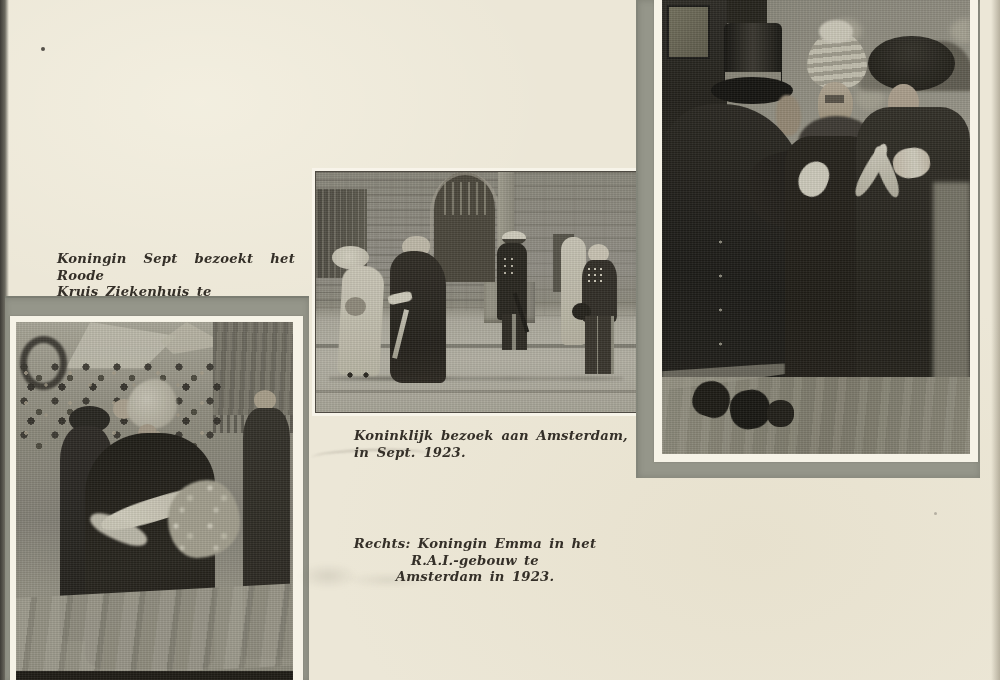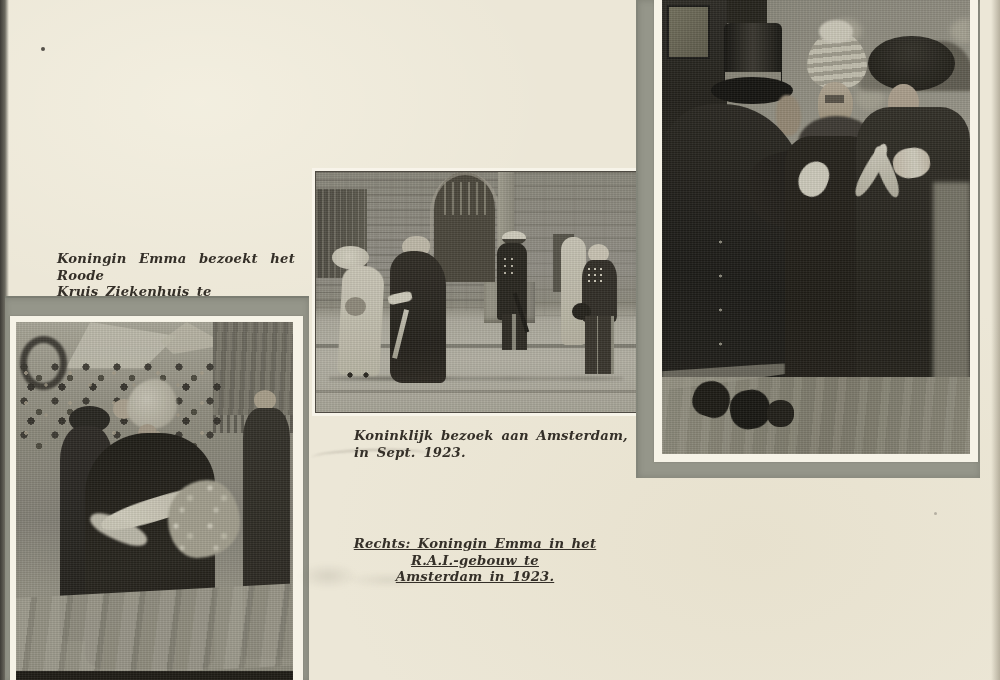--- a/index.html
+++ b/index.html
@@ -37,35 +37,35 @@
   .grain{position:absolute;inset:0;pointer-events:none;
     background-image:
       repeating-linear-gradient(0deg, rgba(255,255,255,.05) 0 1px, rgba(0,0,0,.05) 1px 2px),
       repeating-linear-gradient(90deg, rgba(255,255,255,.03) 0 1px, rgba(0,0,0,.04) 1px 3px);}
   .tint{position:absolute;inset:0;pointer-events:none;background:rgba(112,105,85,.10);}
   
   .caption{color:var(--ink);font-style:italic;font-weight:700;font-size:13.2px;line-height:16.5px;letter-spacing:.2px;word-spacing:2.5px;}
   .cap-1{left:57px;top:251px;width:238px;}
   .cap-1 .j{text-align:justify;text-align-last:justify;}
   .cap-2{left:334px;top:428px;width:280px;word-spacing:3px;margin-left:20px;}
-  .cap-3{left:330px;top:536px;width:290px;text-align:center;text-decoration:underline;}
+  .cap-3{left:330px;top:536px;width:290px;text-align:center;}
   .smudge{pointer-events:none;}
 </style>
 </head>
 <body>
 
 <div class="page">
 
   <div class="s edge-l"></div>
   <div class="s edge-r"></div>
   <div class="s speck" style="left:41px;top:47px;width:4px;height:4px;"></div>
   <div class="s speck" style="left:934px;top:512px;width:3px;height:3px;opacity:.35;"></div>
 
   <div class="s caption cap-1">
-    <div class="j">Koningin Emma bezoekt het Roode</div>
+    <div class="j">Koningin Sept bezoekt het Roode</div>
     <div>Kruis Ziekenhuis te Rotterdam, in 1922.</div>
   </div>
 
   <div class="s mat mat-left"></div>
   <div class="s frame frame-left"></div>
   <div class="s photo photo-left" role="img" aria-label="Koningin Emma tussen de menigte op de trappen bij het Roode Kruis Ziekenhuis te Rotterdam, 1922">
     <div class="s" style="left:18%;top:0;width:40%;height:13%;background:#c9c6b7;clip-path:polygon(0 100%,22% 0,100% 30%,70% 100%);filter:blur(1px);opacity:.9;"></div>
     <div class="s" style="left:52%;top:0;width:24%;height:9%;background:#c2bfb0;clip-path:polygon(0 60%,40% 0,100% 70%,20% 100%);filter:blur(1px);opacity:.85;"></div>
     <div class="s" style="left:71%;top:0;width:29%;height:30%;background:repeating-linear-gradient(93deg,#6b685e 0 5px,#7d7a6e 5px 10px);filter:blur(.5px);border-radius:0 0 8px 8px;"></div>
     <div class="s" style="left:71%;top:26%;width:29%;height:5%;background:repeating-linear-gradient(90deg,#5e5b52 0 3px,#8a877b 3px 7px);filter:blur(.6px);"></div>

